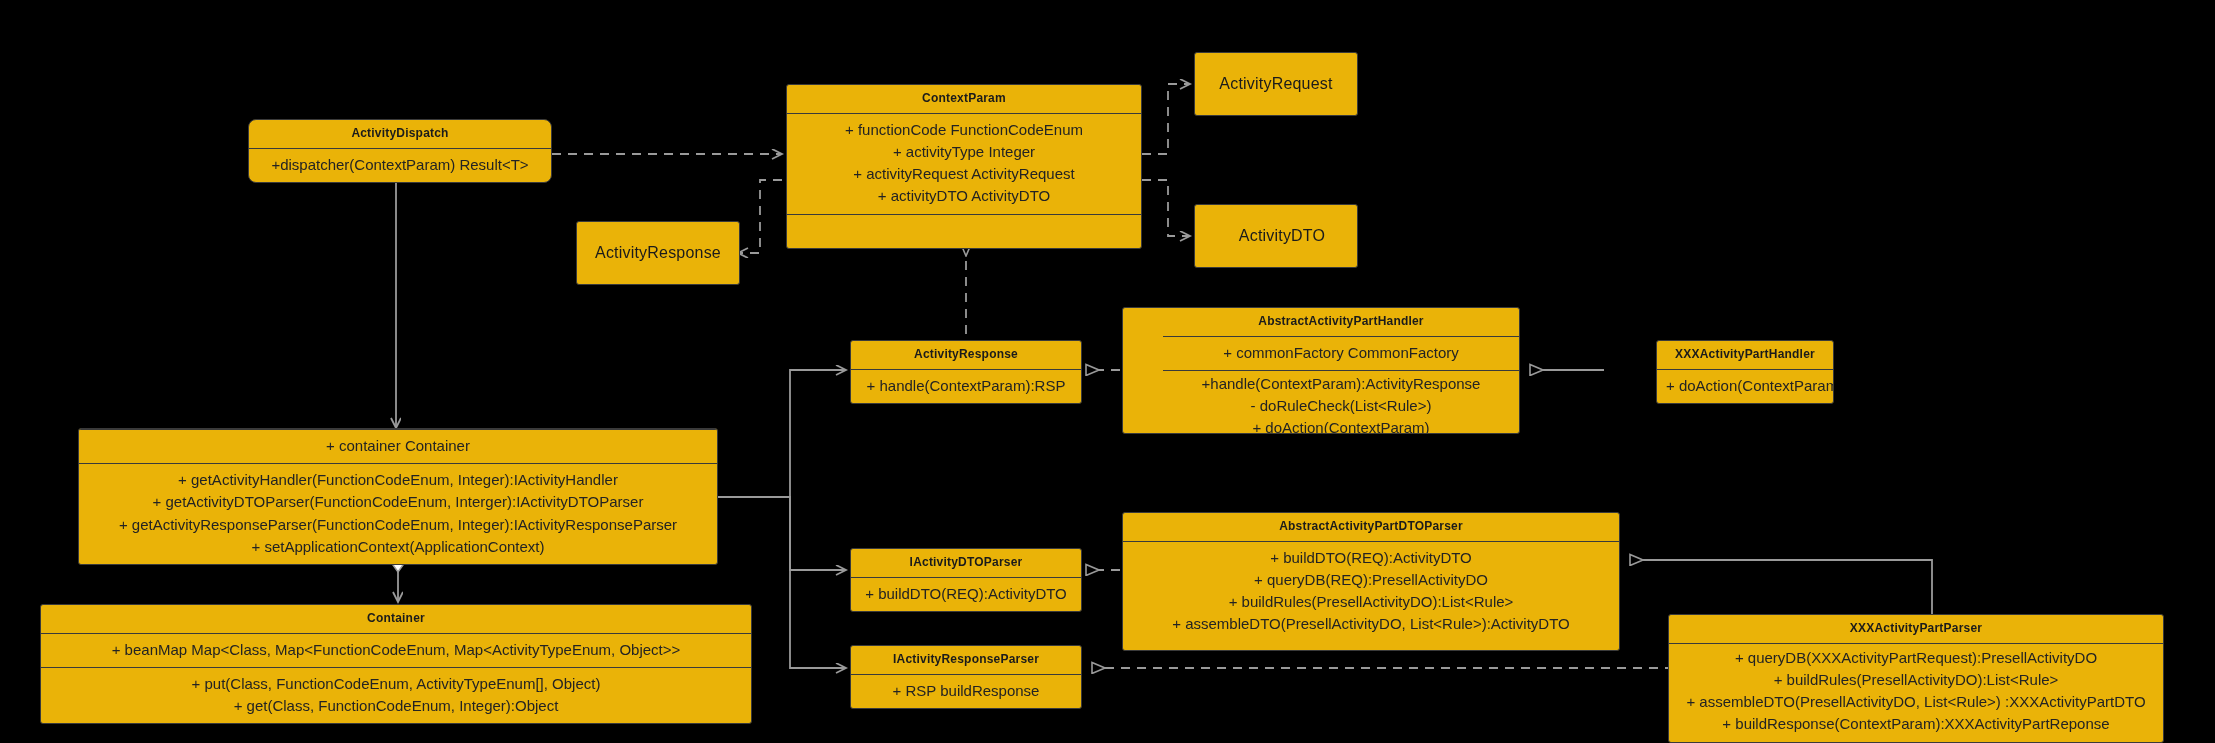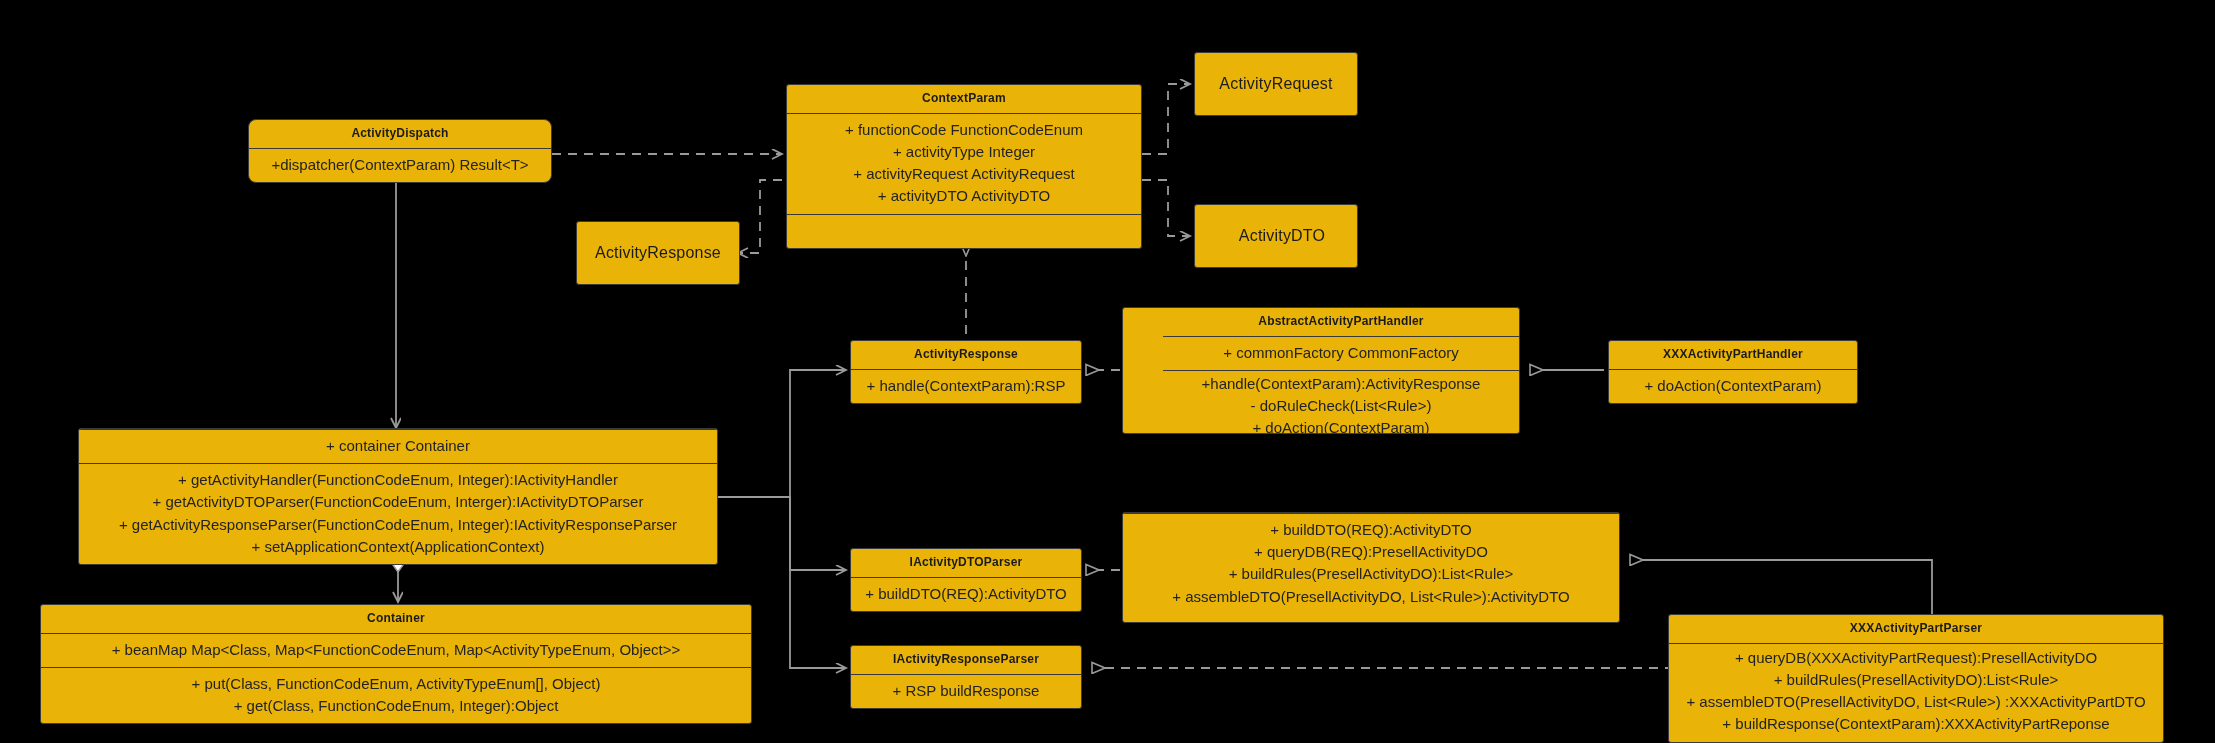--- a/index.html
+++ b/index.html
@@ -182,21 +182,21 @@
     </div>
     <div class="sep"></div>
     <div class="compartment" style="padding-top:2px;">
       <div class="row">+handle(ContextParam):ActivityResponse</div>
       <div class="row">- doRuleCheck(List&lt;Rule&gt;)</div>
       <div class="row">+ doAction(ContextParam)</div>
 
     </div>
   </div>
 
-  <div class="uml" style="left:1608px; top:340px; width:250px;">
+  <div class="uml" style="left:1656px; top:340px; width:178px;">
     <div class="title">XXXActivityPartHandler</div>
     <div class="sep"></div>
     <div class="compartment">
       <div class="row">+ doAction(ContextParam)</div>
     </div>
   </div>
 
   <div class="uml" style="left:78px; top:428px; width:640px;">
     <div class="sep"></div>
     <div class="compartment">
@@ -226,20 +226,21 @@
 
   <div class="uml" style="left:850px; top:548px; width:232px;">
     <div class="title">IActivityDTOParser</div>
     <div class="sep"></div>
     <div class="compartment">
       <div class="row">+ buildDTO(REQ):ActivityDTO</div>
     </div>
   </div>
 
   <div class="uml" style="left:1122px; top:512px; width:498px;">
+    <div class="title">AbstractActivityPartDTOParser</div>
     <div class="sep"></div>
     <div class="compartment" style="padding-bottom:14px;">
       <div class="row">+ buildDTO(REQ):ActivityDTO</div>
       <div class="row">+ queryDB(REQ):PresellActivityDO</div>
       <div class="row">+ buildRules(PresellActivityDO):List&lt;Rule&gt;</div>
       <div class="row">+ assembleDTO(PresellActivityDO, List&lt;Rule&gt;):ActivityDTO</div>
     </div>
   </div>
 
   <div class="uml" style="left:850px; top:645px; width:232px;">

